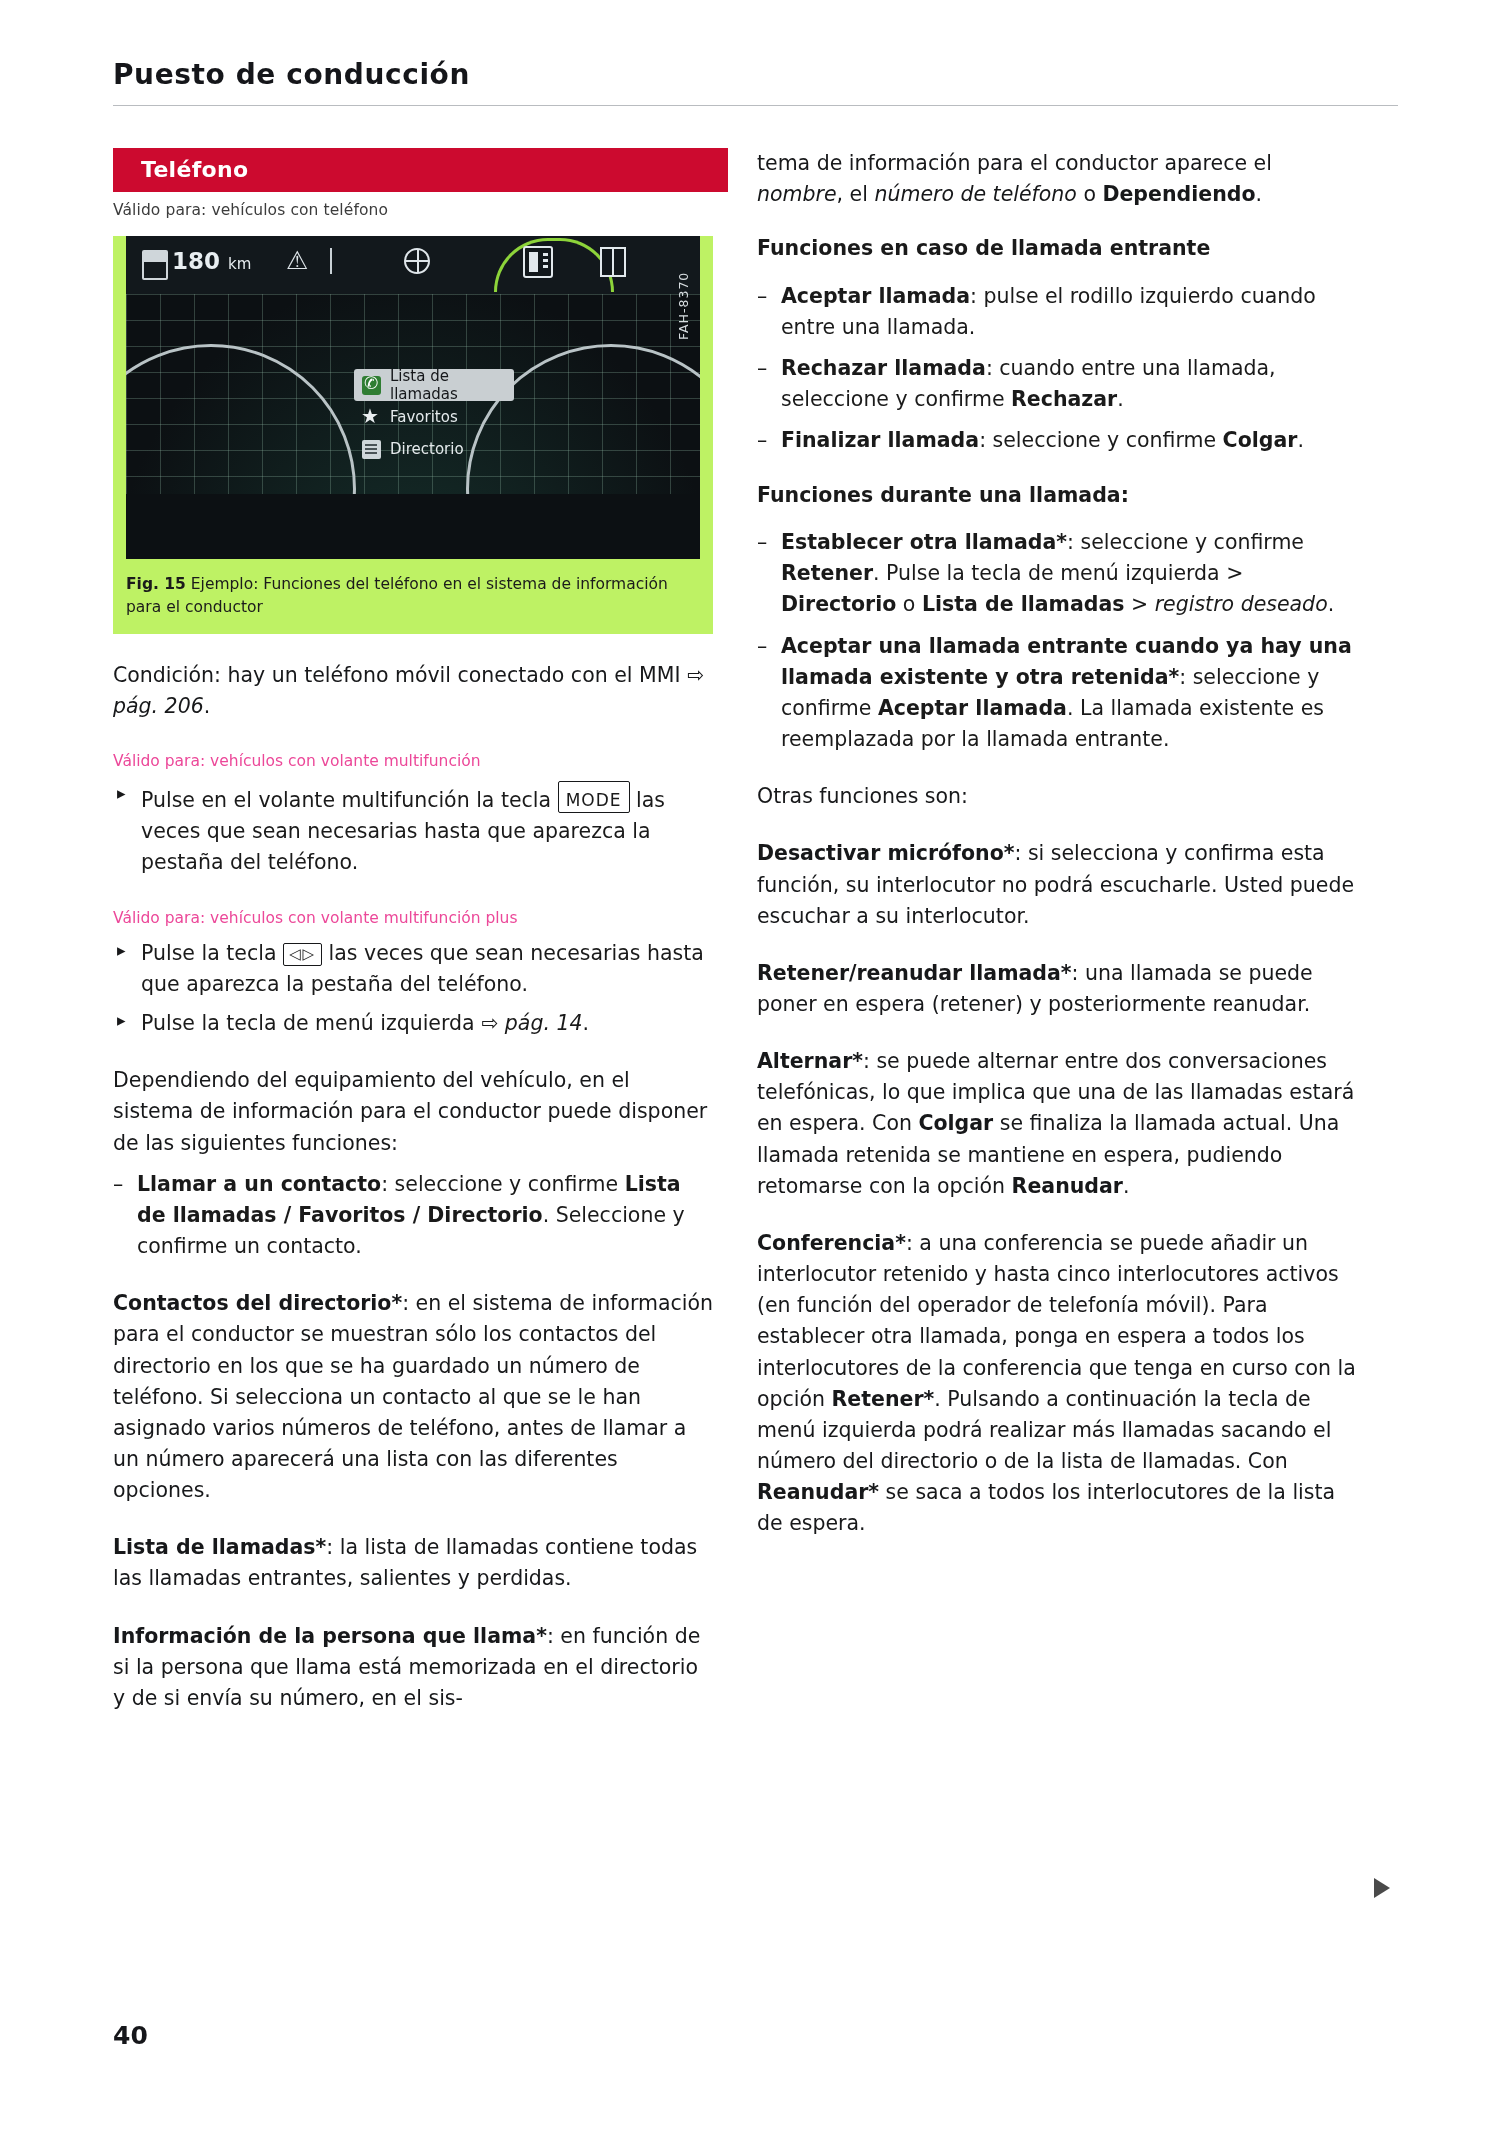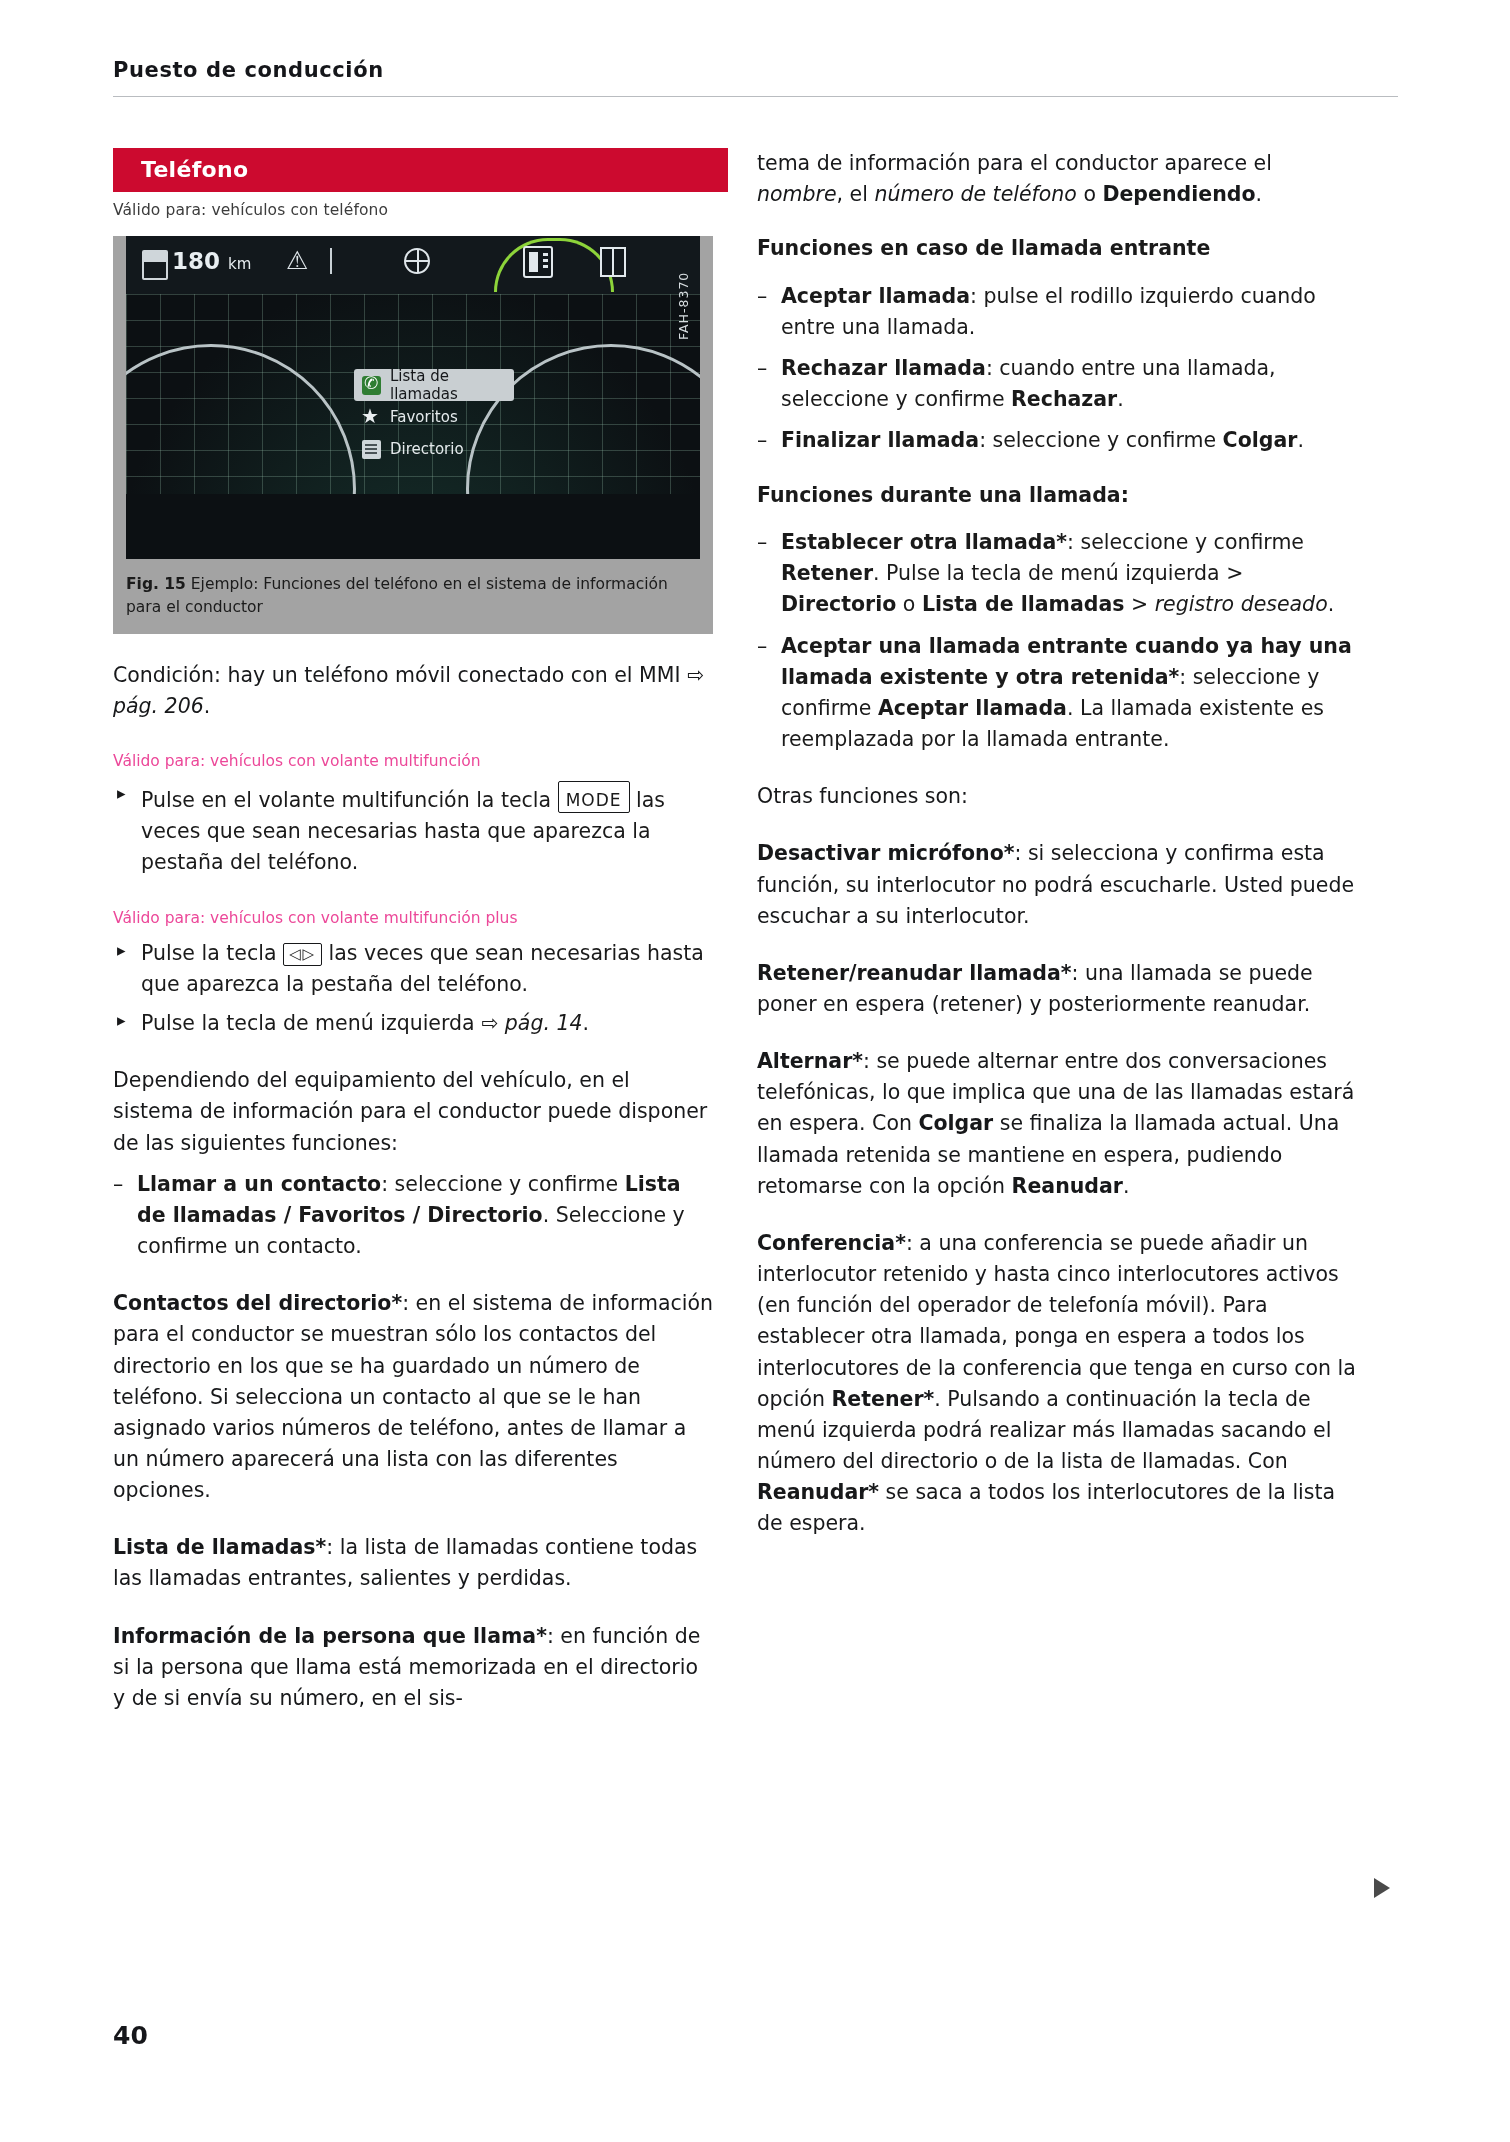--- a/index.html
+++ b/index.html
@@ -23,21 +23,21 @@
     overflow: hidden;
   }
   
   .header {
     position: absolute;
     left: 113px;
     top: 58px;
     width: 1285px;
   }
   .header-title {
-    font-size: 21px;
+    font-size: 28px;
     font-weight: bold;
     letter-spacing: 0.6px;
     color: #15161a;
   }
   .header-rule {
     margin-top: 14px;
     border-bottom: 1px solid #b9bcc0;
     width: 1285px;
   }
   
@@ -65,21 +65,21 @@
   }
   .small-note {
     font-size: 15.5px;
     color: #3c3c3c;
     margin-top: 9px;
     margin-bottom: 0;
     letter-spacing: 0.1px;
   }
   
   .figure-wrap {
-    background: #a3a3a3;
+    background: #bef264;
     width: 600px;
     margin-top: 13px;
     padding-bottom: 14px;
   }
   .figure-img {
     position: relative;
     margin: 17px 0 0 13px;
     width: 574px;
     height: 323px;
     background: #0c1013;

